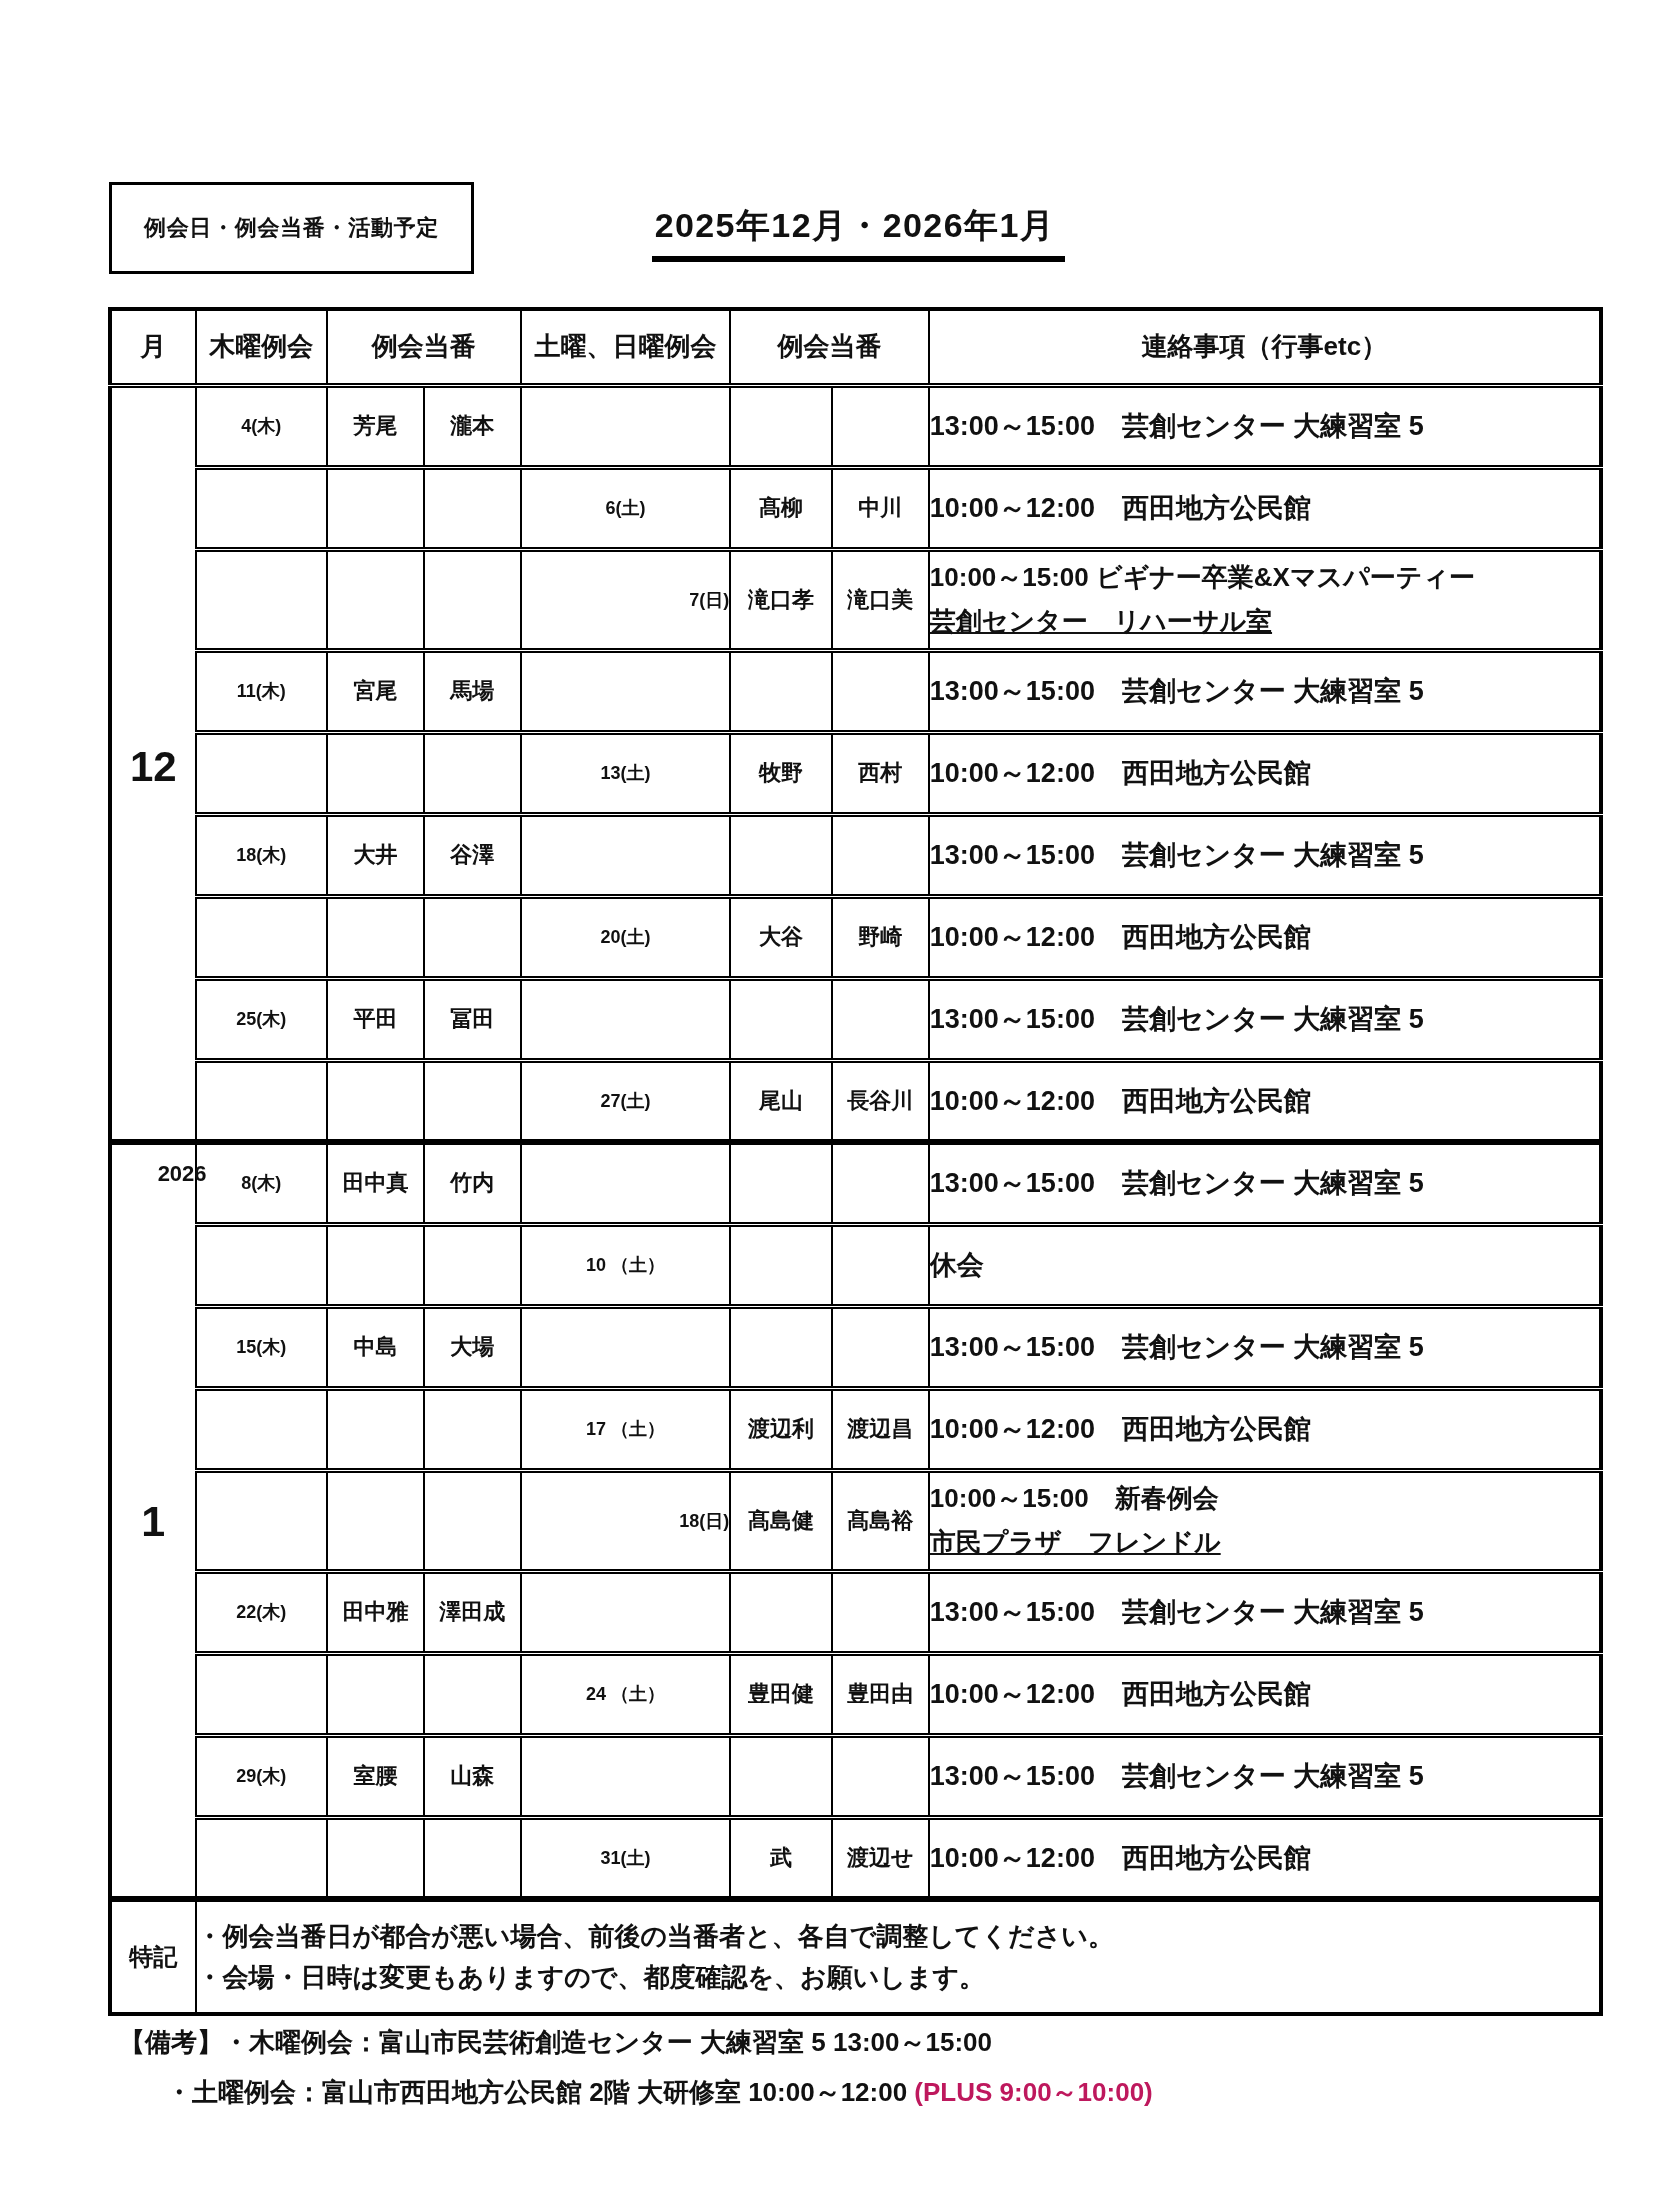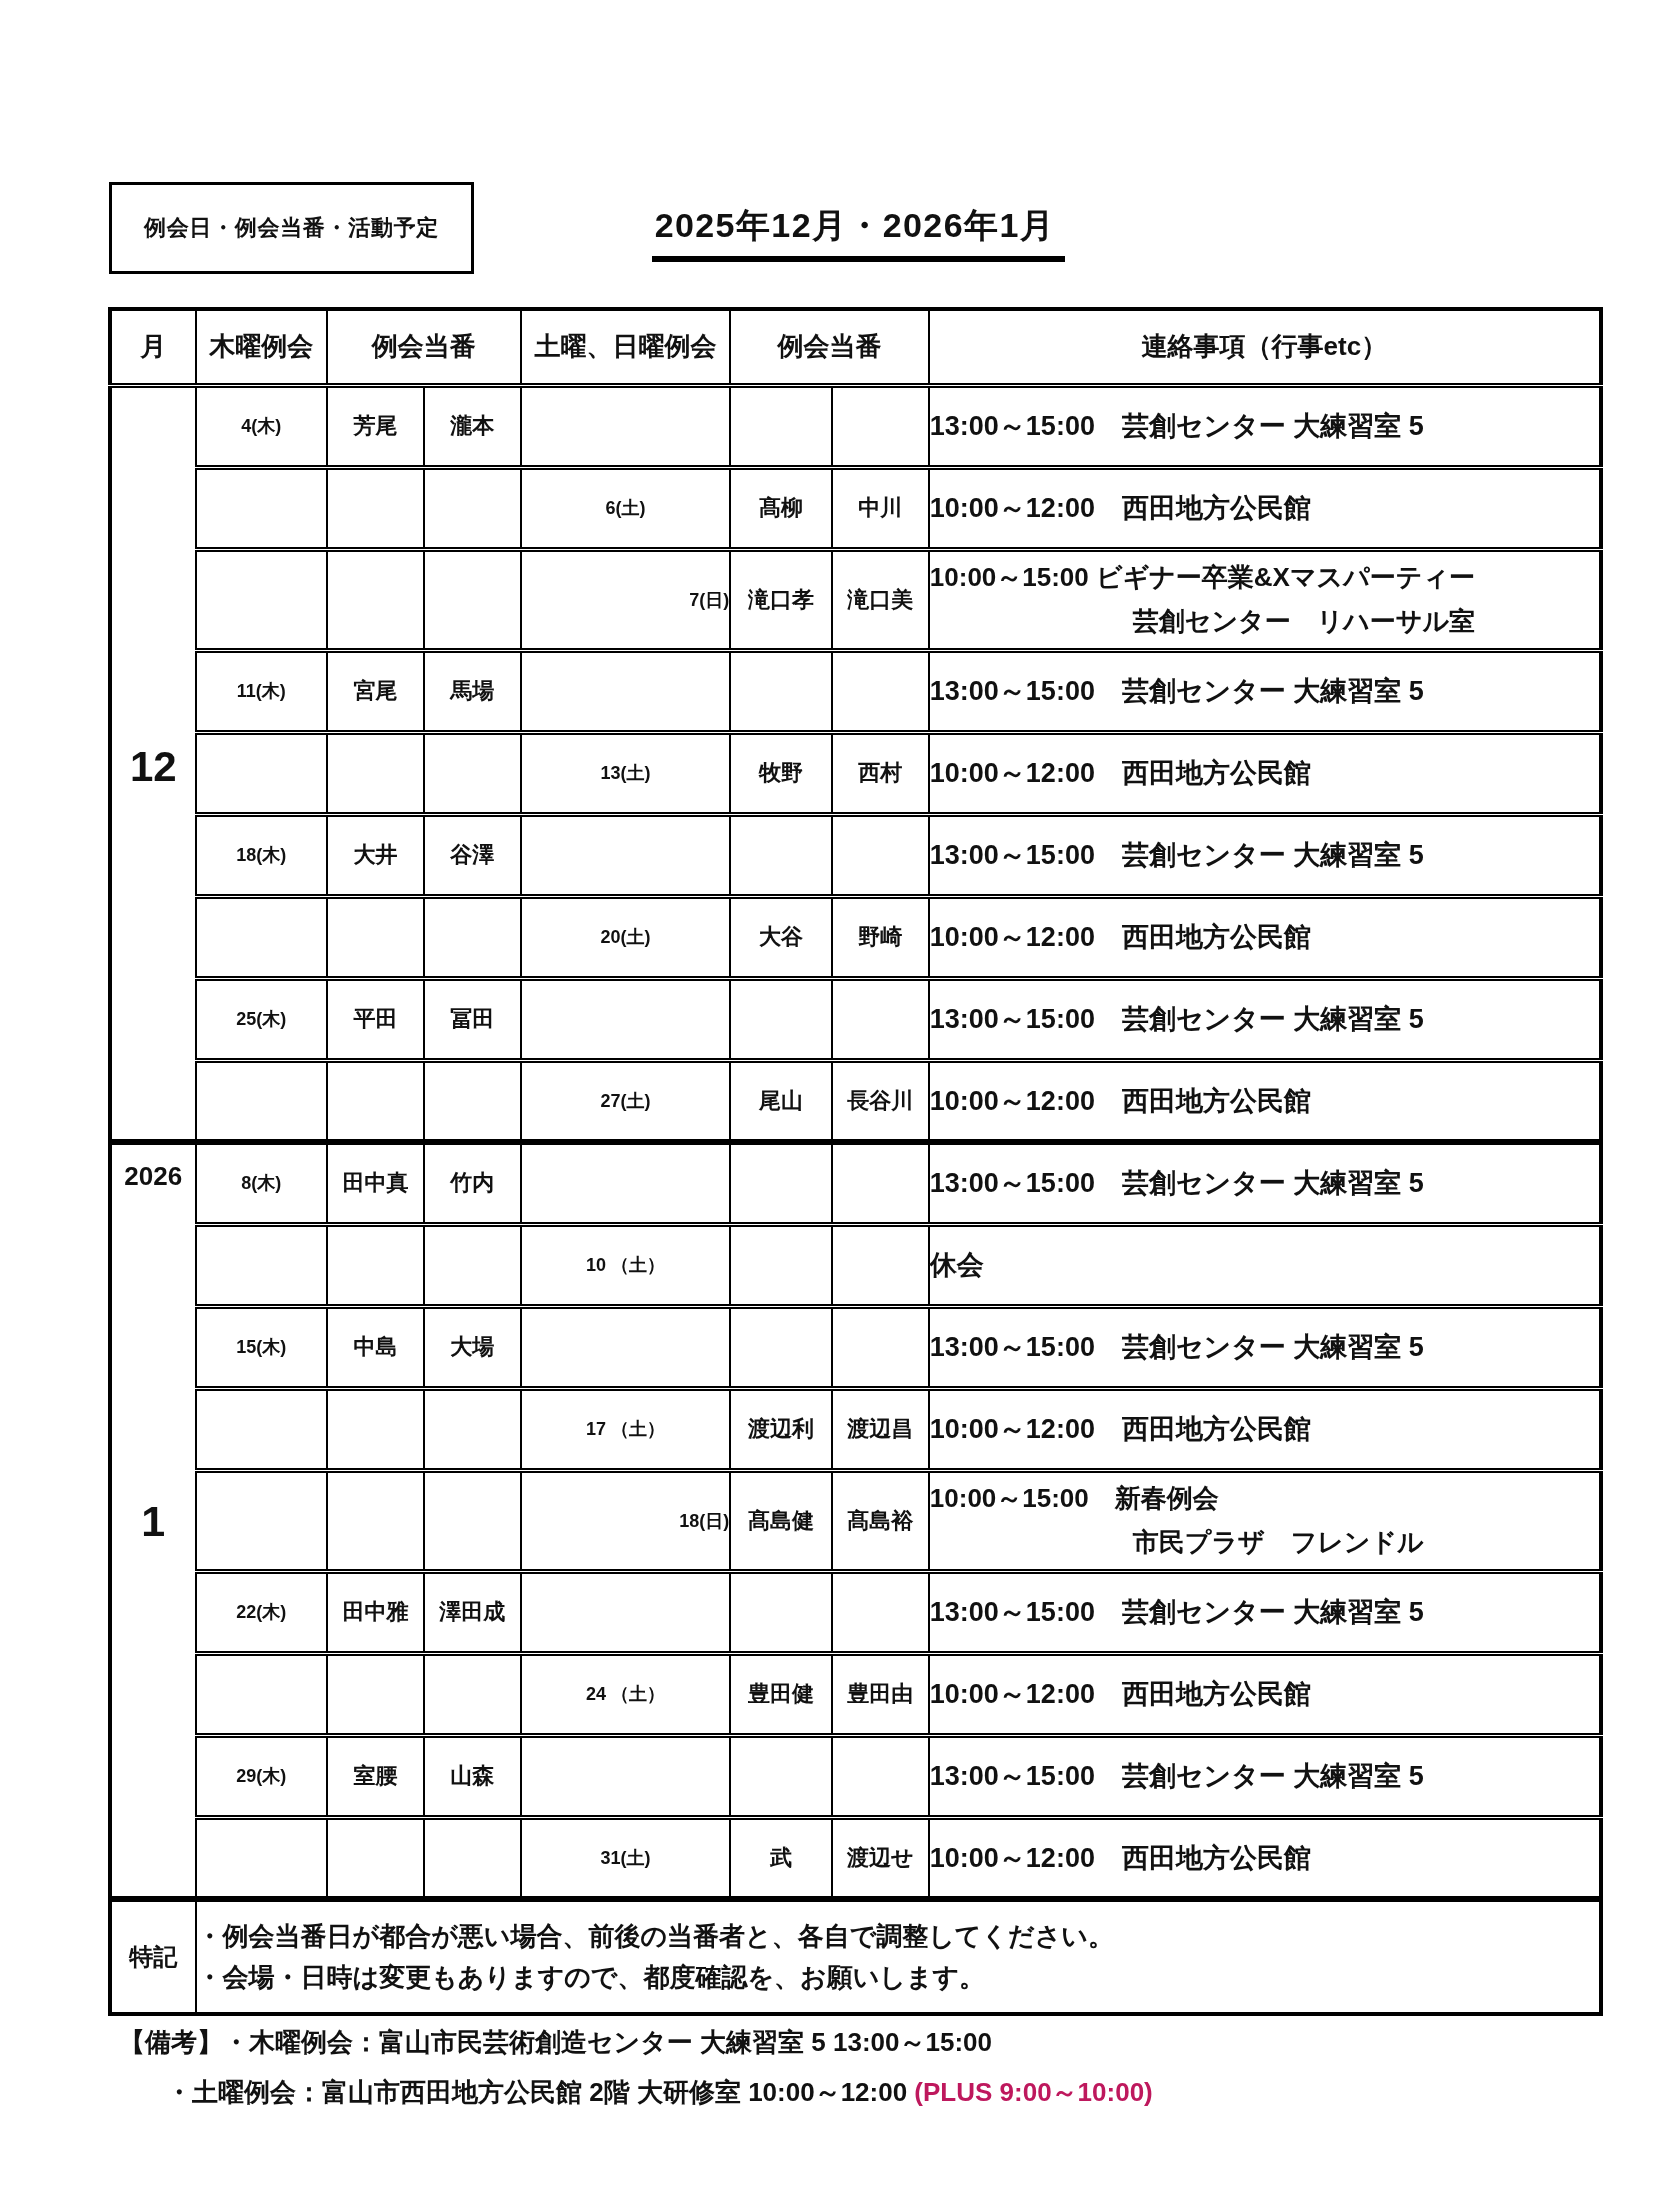--- a/index.html
+++ b/index.html
@@ -33,33 +33,33 @@
   }
   tr.hdr{height:76px;}
   tr.hdr th{font-size:26px;text-align:center;border-bottom:5.4px double #000;}
   tr.h-norm{height:82px;}
   tr.h-tall{height:101px;}
   tr.sep>td{border-top:5.4px double #000;}
   tr.section-start>td{border-top:6.8px solid #000;}
   td.month-cell{text-align:center;position:relative;}
   .month-num{font-size:42px;margin-top:8px;}
   td.month-cell .year-label{
-    position:absolute;top:16px;left:0;width:100%;text-align:center;font-size:26px;
+    position:absolute;top:16px;left:0;width:100%;text-align:right;font-size:22px;padding-left:12px;
   }
   td.month-cell .month-center{
     position:absolute;top:50%;left:0;width:100%;text-align:center;
     transform:translateY(-50%);font-size:43px;
   }
   td.date-cell{font-size:18px;text-align:center;}
   td.duty-cell{font-size:22px;text-align:center;}
   td.note-cell{font-size:27px;text-align:left;padding-left:28px;}
   td.we-red{text-align:right;padding-right:17.6px;margin-top:47px;}
   .red{color:#be185d;}
   td.note-red{font-size:26px;}
-  .note-line2{padding-left:203px;margin-top:9.5px;}
+  .note-line2{margin-top:9.5px;text-decoration:underline;}
   
   tr.tokki{height:115px;}
   tr.tokki td{border-top:6.8px solid #000;}
   td.tokki-label{font-size:24px;text-align:center;}
   td.tokki-body{font-size:26px;padding-left:24px;}
   td.tokki-body .tline{margin:6.8px 0;}
   
   .footer-note1{position:absolute;left:119px;top:2025px;font-size:26px;}
   .footer-note2{position:absolute;left:166px;top:2075px;font-size:26px;}
 </style>

